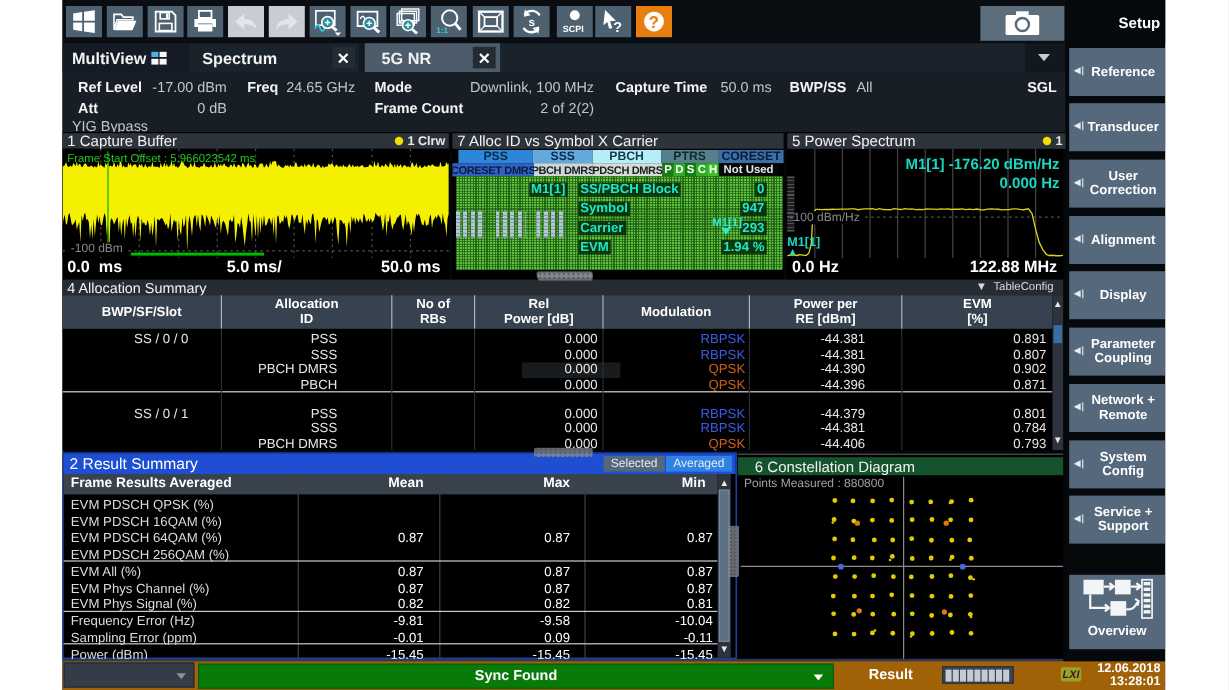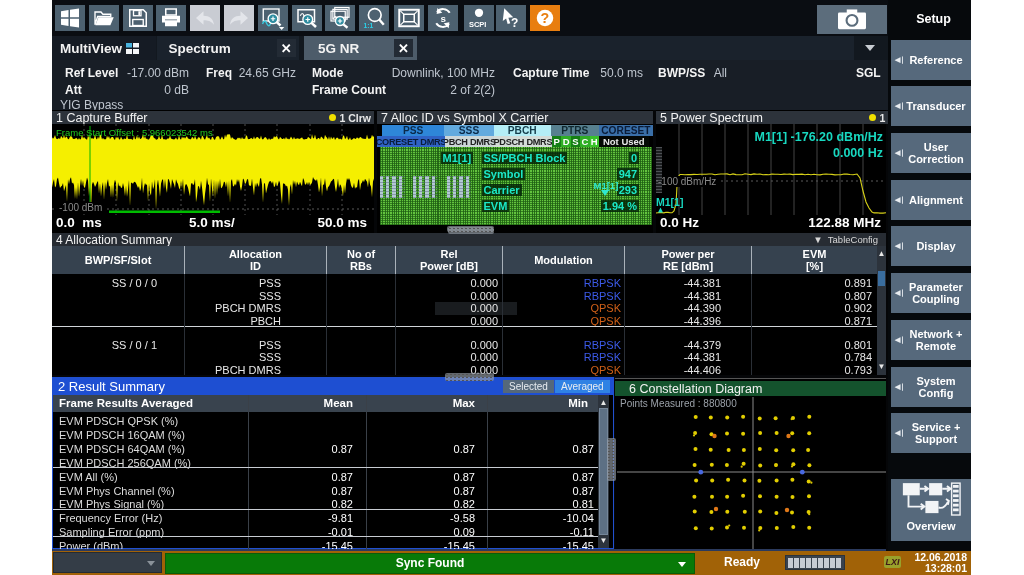--- a/index.html
+++ b/index.html
@@ -255,21 +255,21 @@
 #statusbar { position:absolute; left:0; top:551px; width:919px; height:24px; background:#a16207; }
 #sdrop { position:absolute; left:1px; top:1px; width:109px; height:21px; background:#343d47; border:1px solid #232b33; }
 #sgreen { position:absolute; left:113px; top:1.5px; width:530px; height:21px; background:#087a08; border:1px solid #0a5c0a; color:#fff; font-weight:bold; font-size:12px; display:flex; align-items:center; justify-content:center; }
 #ready { position:absolute; left:672px; top:4px; color:#fff; font-weight:bold; font-size:12px; }
 #pbar { position:absolute; left:733px; top:4px; width:60px; height:15px; background:#39424d; border:1px solid #2a323c; }
 .pseg { position:absolute; top:1.5px; width:4.5px; height:10px; background:#c6cbd3; }
 #lxi { position:absolute; left:832px; top:5px; width:17px; height:12px; border-radius:2px; font-size:9px; font-weight:bold; color:#401818; font-style:italic; text-align:center; line-height:12px; background:#99a12b; }
 #sdate { position:absolute; left:845px; top:1px; width:70px; text-align:right; color:#fff; font-weight:bold; font-size:10.5px; line-height:11px; }
 
 #sidebar { position:absolute; left:836px; top:0; width:83px; height:551px; background:#06090c; }
-.sbhead { position:absolute; left:0; top:0; width:91px; height:37px; color:#fff; font-weight:bold; font-size:12.5px; display:flex; align-items:center; justify-content:center; background:#06090c; }
+.sbhead { position:absolute; left:16px; top:0; width:91px; height:37px; color:#fff; font-weight:bold; font-size:12.5px; display:flex; align-items:center; justify-content:center; background:#06090c; }
 .sbtn { position:absolute; left:3px; width:80px; height:40px; background:#56697c; color:#fff; font-weight:bold; font-size:11px; display:flex; align-items:center; justify-content:center; text-align:center; line-height:12.5px; }
 .sbarr { position:absolute; left:4px; font-size:7px; color:#e8ecf0; letter-spacing:-1px; }
 .sblab { margin-left:10px; }
 .sbtn.ovr { flex-direction:column; justify-content:flex-start; }
 .ovtext { font-size:11px; font-weight:bold; margin-top:1px; }
 </style>
 <div id="w1">
  <div class="wtitle">1 Capture Buffer<div class="trc"><div class="dot"></div>1 Clrw</div></div>
  <div class="graph"><svg width="322" height="91" viewBox="0 0 322 91">
 <line x1="32" y1="0" x2="32" y2="91" stroke="#4e4e4e" stroke-width="1" stroke-dasharray="2,3"></line>
@@ -600,21 +600,21 @@
 </div>
 <div class="hsplit" style="left:555px;top:438px;width:9px;height:43px"></div>
 <div class="hsplit" style="left:393px;top:373px;width:49px;height:8px"></div>
 <div style="position:absolute;left:0;top:548.5px;width:834px;height:2.5px;background:#2b3a5e"></div>
 
 <div id="statusbar">
  <div id="sdrop">
           <div style="position:absolute;right:6px;top:8px;width:0;height:0;border-left:4px solid transparent;border-right:4px solid transparent;border-top:5px solid #8a929a"></div>
         </div>
  <div id="sgreen">Sync Found<div style="position:absolute;right:8px;top:8px;width:0;height:0;border-left:4px solid transparent;border-right:4px solid transparent;border-top:5px solid #fff"></div></div>
- <div id="ready">Ready</div>
+ <div id="ready">Result</div>
  <div id="pbar">
           <div class="pseg" style="left:2px"></div>
           <div class="pseg" style="left:8px"></div>
           <div class="pseg" style="left:14px"></div>
           <div class="pseg" style="left:20px"></div>
           <div class="pseg" style="left:26px"></div>
           <div class="pseg" style="left:32px"></div>
           <div class="pseg" style="left:38px"></div>
           <div class="pseg" style="left:44px"></div>
           <div class="pseg" style="left:50px"></div>

